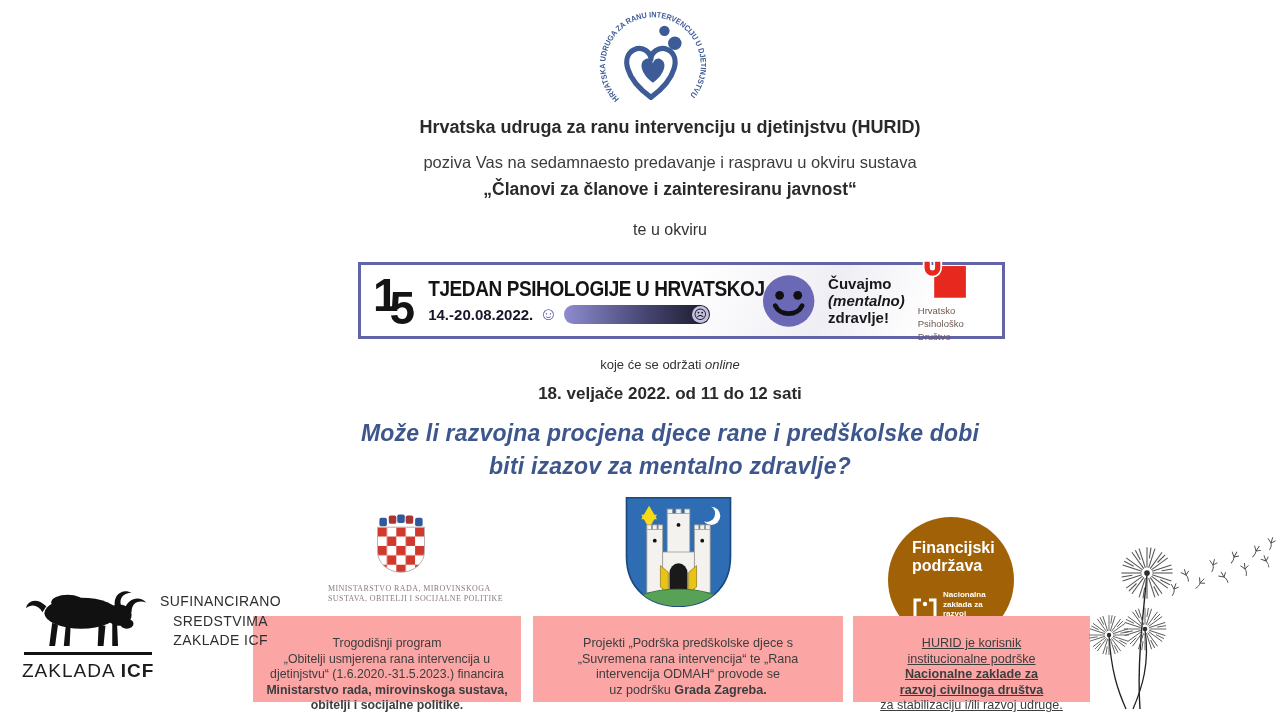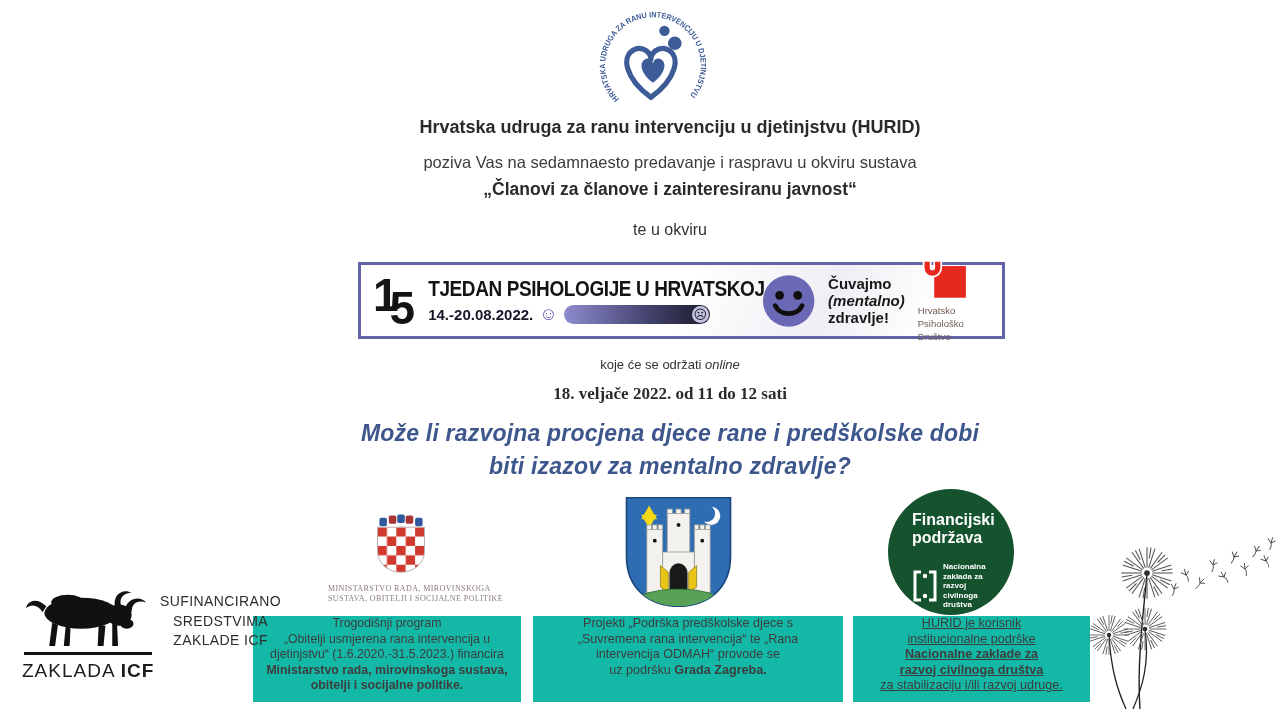--- a/index.html
+++ b/index.html
@@ -9,21 +9,21 @@
     font-family:"Liberation Sans", sans-serif;
     color:#2e2e2e;
   }
   .cline{position:absolute;left:60px;width:1220px;text-align:center;white-space:nowrap;}
   .org-title{top:117px;font-size:18px;font-weight:700;color:#2a2a2a;}
   .invite{top:153px;font-size:16.5px;color:#3c3c3c;}
   .cycle{top:179px;font-size:17.5px;font-weight:700;color:#2a2a2a;}
   .within{top:221px;font-size:16px;color:#333;}
   .koje{top:357px;font-size:13px;color:#333;}
   .koje .online{font-style:italic;}
-  .datetime{top:384px;font-size:17px;font-weight:700;color:#2a2a2a;font-family:Liberation Serif, serif;}
+  .datetime{top:384px;font-size:17px;font-weight:700;color:#2a2a2a;}
   .q1{top:420px;}
   .q2{top:453px;}
   .question{font-size:23px;font-weight:700;font-style:italic;color:#3d568c;letter-spacing:.2px;}
 
   
   .hurid-logo{position:absolute;left:594px;top:8px;}
 
   
   .banner{
     position:absolute;left:358px;top:262px;width:621px;height:71px;
@@ -46,29 +46,29 @@
   .b-slogan{text-align:left;font-size:15px;font-weight:700;line-height:17px;color:#181818;}
   .b-slogan .it{font-style:italic;}
   .b-hpd{text-align:left;width:80px;display:flex;flex-direction:column;align-items:flex-start;}
   .b-hpd .hpd-name{font-size:9.5px;line-height:11px;color:#6d5a50;margin-top:2px;}
 
   
   .ministry{position:absolute;left:328px;top:514px;width:145px;text-align:center;}
   .ministry-caption{margin-top:4px;font-family:"Liberation Serif",serif;font-size:8px;line-height:10px;
     color:#8a7b7b;letter-spacing:.4px;white-space:nowrap;}
   .zagreb{position:absolute;left:622px;top:492px;}
-  .nz-circle{position:absolute;left:888px;top:489px;width:126px;height:126px;border-radius:50%;
-    background:#14532d;color:#fff;box-sizing:border-box;padding:22px 0 0 24px;}
+  .nz-circle{position:absolute;left:888px;top:517px;width:126px;height:126px;border-radius:50%;
+    background:#a16207;color:#fff;box-sizing:border-box;padding:22px 0 0 24px;}
   .nz-title{font-size:16px;font-weight:700;line-height:18px;}
   .nz-row{display:flex;align-items:center;gap:5px;margin-top:15px;}
   .nz-name{font-size:8px;font-weight:700;line-height:9.5px;text-align:left;}
 
   
-  .fbox{position:absolute;top:616px;height:86px;background:#14b8a6;box-sizing:border-box;
-    padding-top:0;text-align:center;font-size:12.6px;line-height:15.5px;color:#3d3d3d;}
+  .fbox{position:absolute;top:616px;height:86px;background:#fca5a5;box-sizing:border-box;
+    padding-top:20px;text-align:center;font-size:12.6px;line-height:15.5px;color:#3d3d3d;}
   .fb-left{left:253px;width:268px;font-size:12.3px;}
   .fb-mid{left:533px;width:310px;}
   .fb-right{left:853px;width:237px;text-decoration:underline;}
   .note-line{white-space:nowrap;}
   .bold{font-weight:700;}
 
   
   .icf-logo{position:absolute;left:22px;top:586px;width:132px;text-align:center;}
   .icf-rule{width:128px;height:2.5px;background:#111;margin:0 auto;}
   .icf-name{margin-top:5px;font-size:19px;letter-spacing:1px;color:#1c1c1c;white-space:nowrap;}

